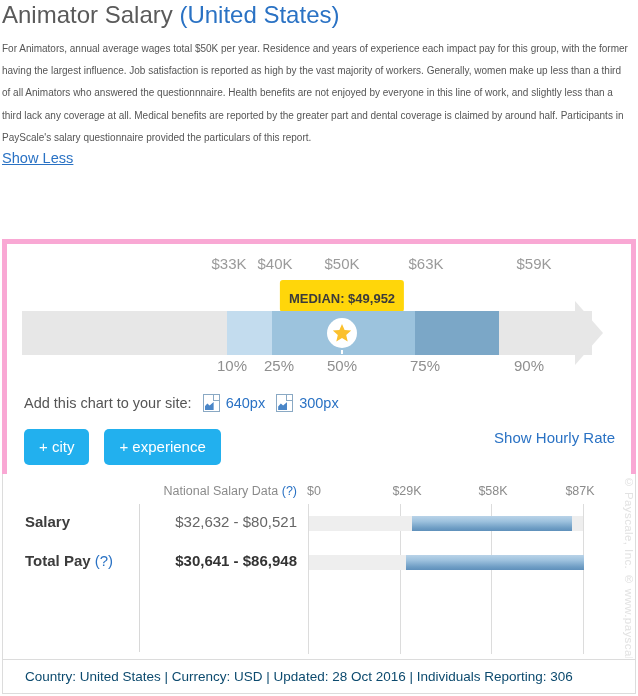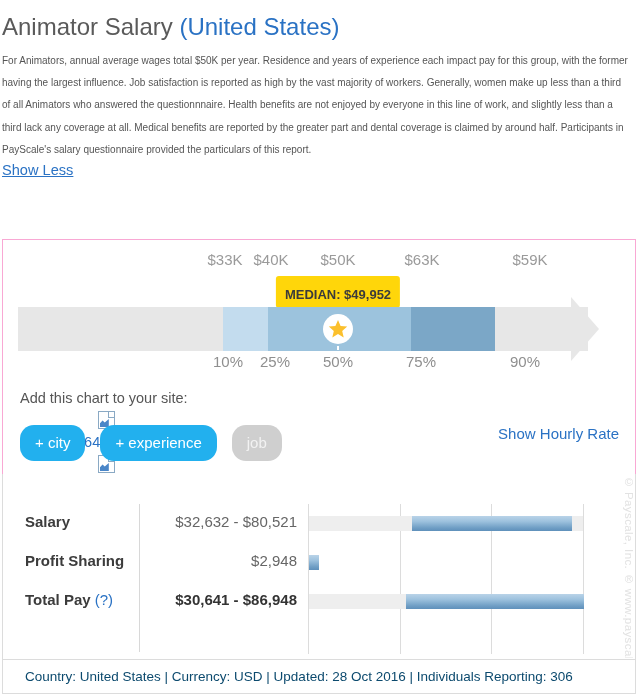--- a/index.html
+++ b/index.html
@@ -11,21 +11,21 @@
     color:#4a4a4a;
     overflow:hidden;
     position:relative;
   }
   
   .page-title{
     font-size:24px;
     font-weight:400;
     color:#5a5a5a;
     margin:0;
-    padding:12px 0 0 2px;
+    padding:0 0 0 2px;
     line-height:30px;
     white-space:nowrap;
   }
   .page-title .region{color:#2a72c4;}
   .intro{
     margin:0;
     padding:8px 4px 0 2px;
     font-size:10px;
     line-height:22.2px;
     color:#555555;
@@ -37,21 +37,21 @@
     font-size:14.6px;
     color:#2a72c4;
     text-decoration:underline;
     cursor:pointer;
   }
   
   .chart-panel{
     position:absolute;
     left:2px;top:239px;
     width:634px;height:287px;
-    border:1px solid #f9a8d4;
+    border:5px solid #f9a8d4;
     box-sizing:border-box;
     background:#fff;
   }
   .range-axis{
     position:absolute;left:0;top:11px;width:634px;height:20px;
   }
   .range-axis span{
     position:absolute;
     font-size:15px;
     color:#9a9a9a;
@@ -117,21 +117,20 @@
     background:#ffffff;
     border-radius:50%;
     display:flex;align-items:center;justify-content:center;
   }
   .median-star svg{display:block;}
   .embed-row{
     position:absolute;left:17px;top:150px;
     font-size:14.5px;color:#555;
     display:flex;align-items:center;gap:5px;
     white-space:nowrap;
-    flex-direction:column;
   }
   .embed-row .lnk{color:#2a72c4;cursor:pointer;}
   .embed-icon{
     display:inline-block;width:15px;height:16px;
     position:relative;margin-left:6px;margin-right:1px;
     background:#ffffff;border:1px solid #8aa9c4;
     vertical-align:-3px;
   }
   .embed-icon:before{
     content:"";position:absolute;left:1px;bottom:1px;
@@ -143,21 +142,21 @@
     width:5px;height:5px;background:#ffffff;
     border-left:1px solid #8aa9c4;border-bottom:1px solid #8aa9c4;
   }
   .pill-row{
     position:absolute;left:17px;top:185px;
     display:flex;align-items:center;gap:15px;
   }
   .pill{
     background:#22b0ee;color:#ffffff;
     font-size:15px;
-    border-radius:14px;
+    border-radius:5px;
     padding:9px 15px 10px 15px;
     cursor:pointer;
     border:none;
     font-family:"Liberation Sans", sans-serif;
     white-space:nowrap;
   }
   .pill.disabled{background:#cfcfcf;color:#f2f2f2;cursor:default;}
   .hourly-link{
     position:absolute;right:16px;top:185px;
     font-size:15px;color:#2a72c4;cursor:pointer;
@@ -284,51 +283,57 @@
     <span>Add this chart to your site:</span>
     <span class="embed-icon"></span>
     <span class="lnk">640px</span>
     <span class="embed-icon"></span>
     <span class="lnk">300px</span>
   </div>
 
   <div class="pill-row">
     <button class="pill">+ city</button>
     <button class="pill">+ experience</button>
-    <button class="pill disabled">job</button>
   </div>
 
   <div class="hourly-link">Show Hourly Rate</div>
 </div>
 
 
 <div class="table-panel">
 
+  <div class="col-head">
+    <div class="nsd">
+      <span>National Salary Data</span>
+      <span class="q">(?)</span>
+    </div>
+    <div class="money-axis">
+      <span style="left:311px">$0</span>
+      <span style="left:404px">$29K</span>
+      <span style="left:490px">$58K</span>
+      <span style="left:577px">$87K</span>
+    </div>
+  </div>
 
   <div class="divider-v"></div>
   <div class="gridline" style="left:305px"></div>
   <div class="gridline" style="left:397px"></div>
   <div class="gridline" style="left:488px"></div>
   <div class="gridline" style="left:580px"></div>
 
   <div class="rows">
 
     <div class="row">
       <span class="label">Salary</span>
       <span class="value">$32,632 - $80,521</span>
       <div class="track" style="left:306px;width:274px"></div>
       <div class="bar" style="left:409px;width:160px"></div>
     </div>
 
 
-    <div class="row">
-      <span class="label">Profit Sharing</span>
-      <span class="value">$2,948</span>
-      <div class="bar" style="left:306px;width:10px"></div>
-    </div>
 
     <div class="row total">
       <span class="label">
         <span>Total Pay </span><span class="q">(?)</span>
       </span>
       <span class="value">$30,641 - $86,948</span>
       <div class="track" style="left:306px;width:274px"></div>
       <div class="bar" style="left:403px;width:178px"></div>
     </div>
 

